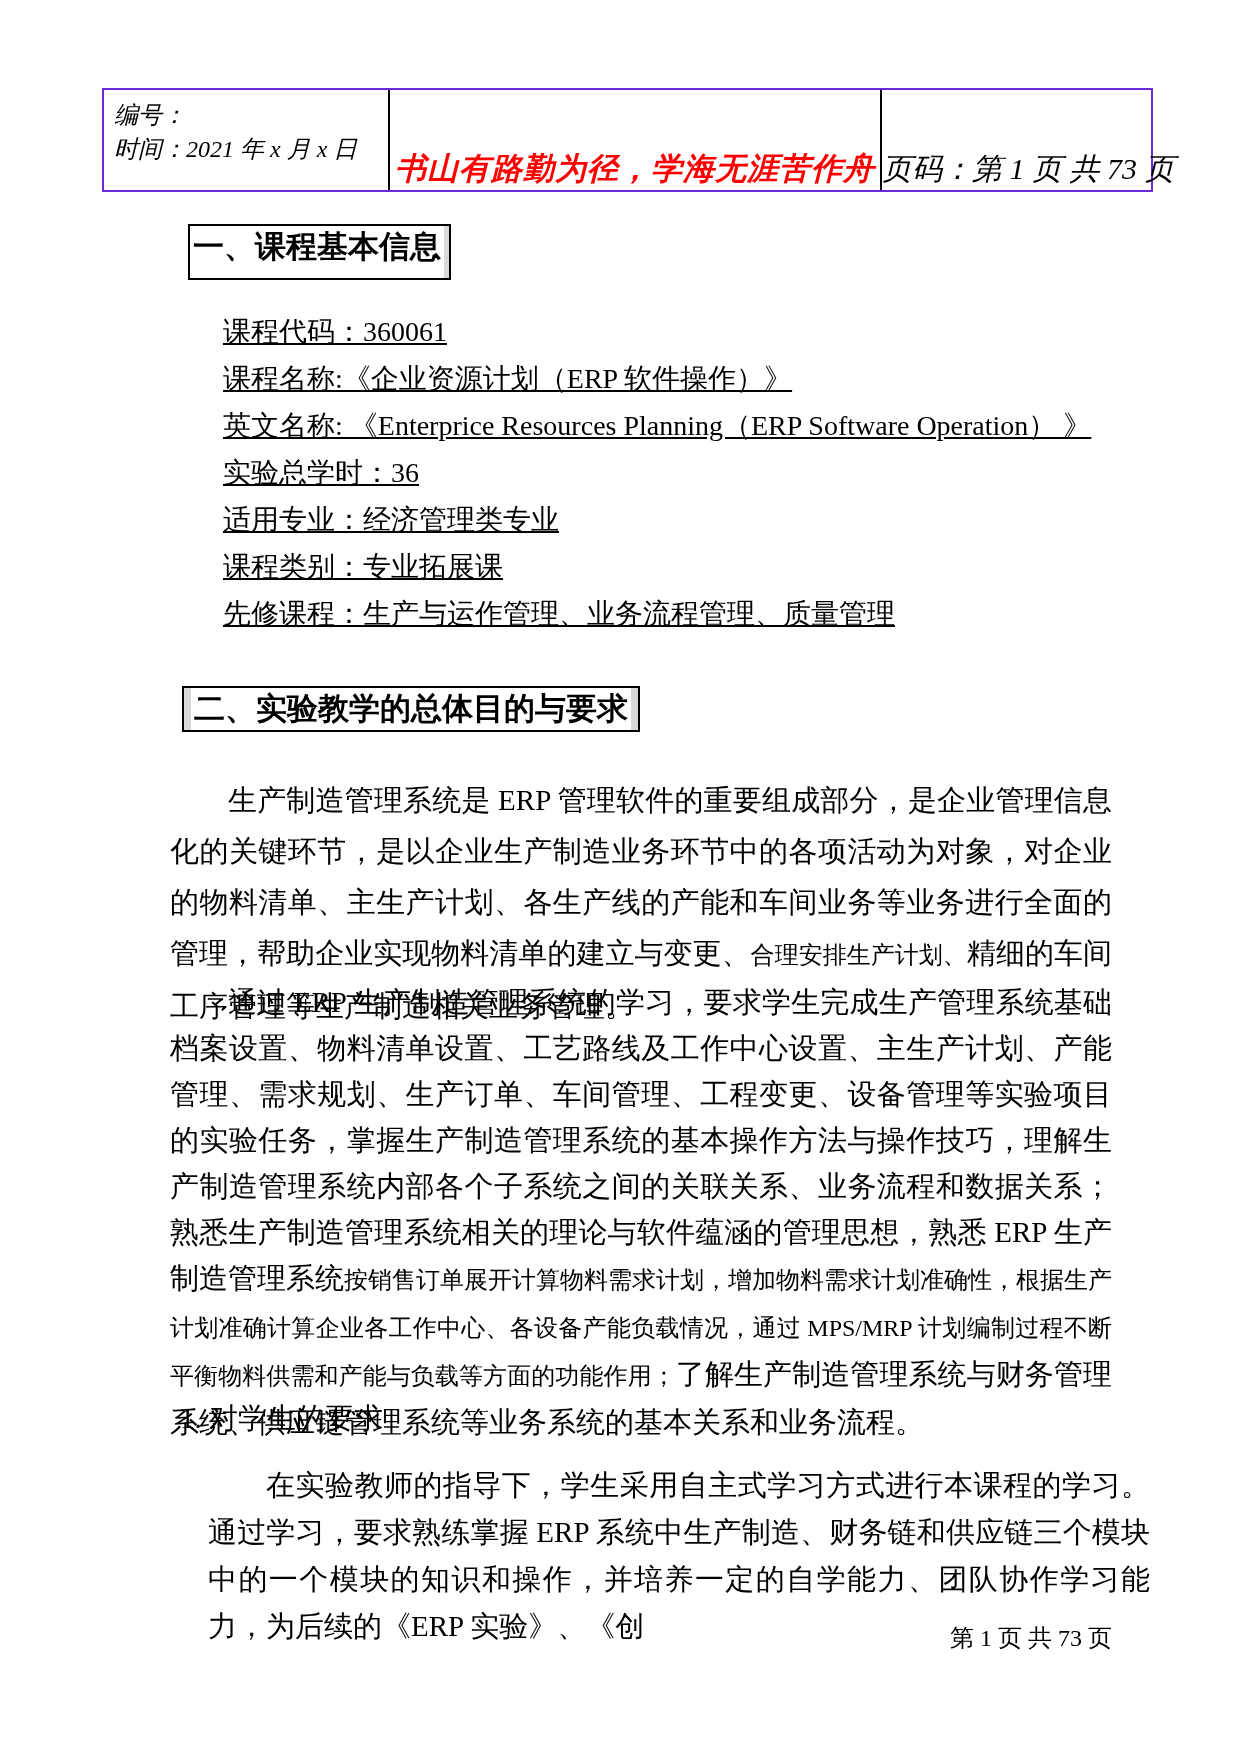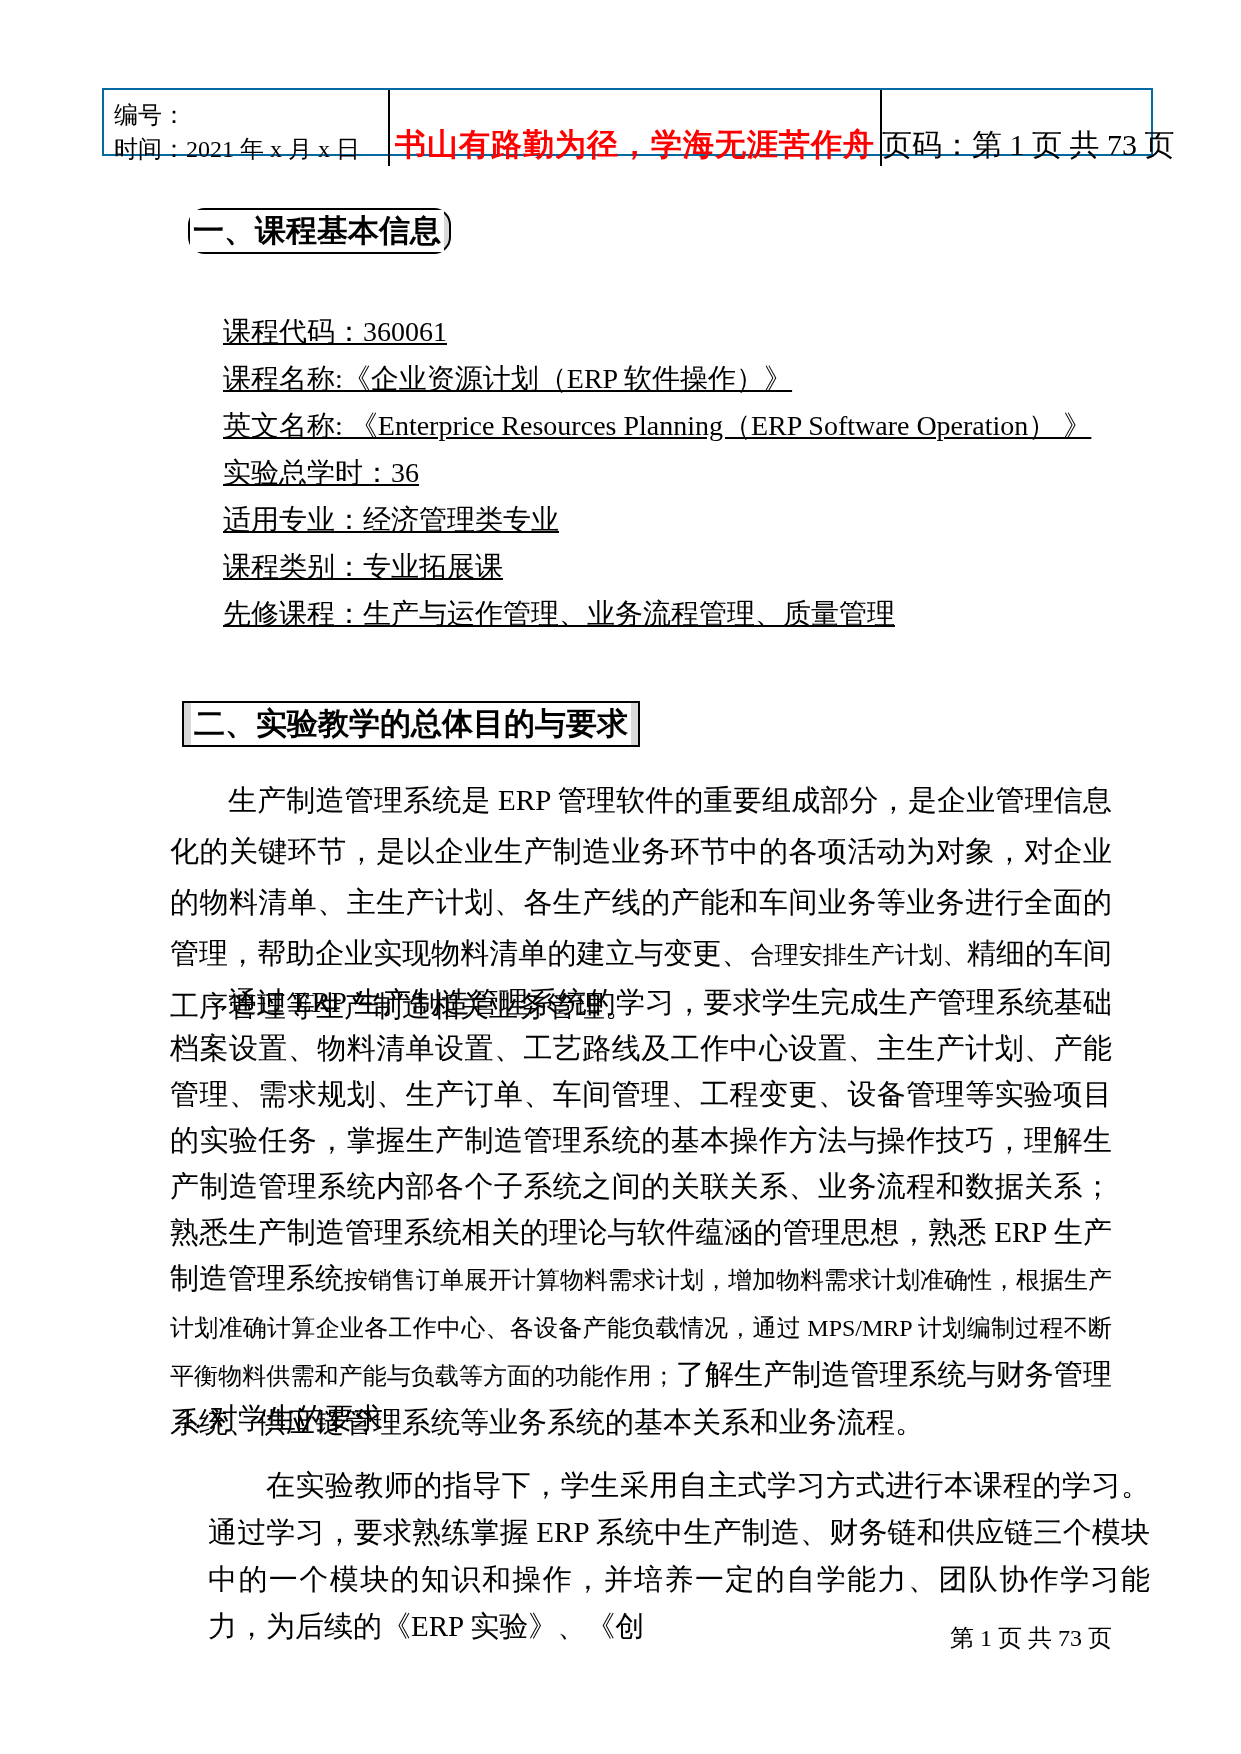--- a/index.html
+++ b/index.html
@@ -7,24 +7,25 @@
     position:relative;
     width:1241px;height:1754px;
     background:#ffffff;
     color:#000;
     font-family:"Liberation Serif","DejaVu Serif",serif;
     overflow:hidden;
   }
   
   .hdr{
     position:absolute;left:102px;top:88px;
-    width:1051px;height:68px;
+    width:1051px;height:104px;
     display:grid;grid-template-columns:286px 492px 273px;
-    border:2px solid #0369a1;
+    border:2px solid #6d28d9;
     box-sizing:border-box;
+    font-style:italic;
   }
   .hcell{box-sizing:border-box;}
   .hcell.c1{
     padding:8px 6px 0 10px;
     font-size:24px;line-height:34px;
     border-right:2px solid #000;
     white-space:nowrap;
   }
   .hcell.c2{
     display:flex;align-items:flex-end;justify-content:center;
@@ -40,22 +41,22 @@
     font-size:30px;white-space:nowrap;
   }
   
   .hbox{
     position:absolute;
     background:#d9d9d9;
     border:2px solid #000;
     box-sizing:border-box;
     display:flex;align-items:stretch;
   }
-  .hbox.h1{left:188px;top:208px;width:263px;height:46px;border-radius:17px;}
-  .hbox.h2{left:182px;top:686px;width:458px;height:46px;justify-content:center;margin-top:15px;}
+  .hbox.h1{left:188px;top:224px;width:263px;height:56px;}
+  .hbox.h2{left:182px;top:686px;width:458px;height:46px;justify-content:center;}
   .htext{
     background:#ffffff;
     font-family:"Liberation Sans","DejaVu Sans",sans-serif;
     font-weight:bold;font-size:31px;line-height:42px;
     padding:0 3px;white-space:nowrap;
   }
   .hbox.h1 .htext{margin-right:auto;}
   
   .info{
     position:absolute;left:223px;top:308px;

